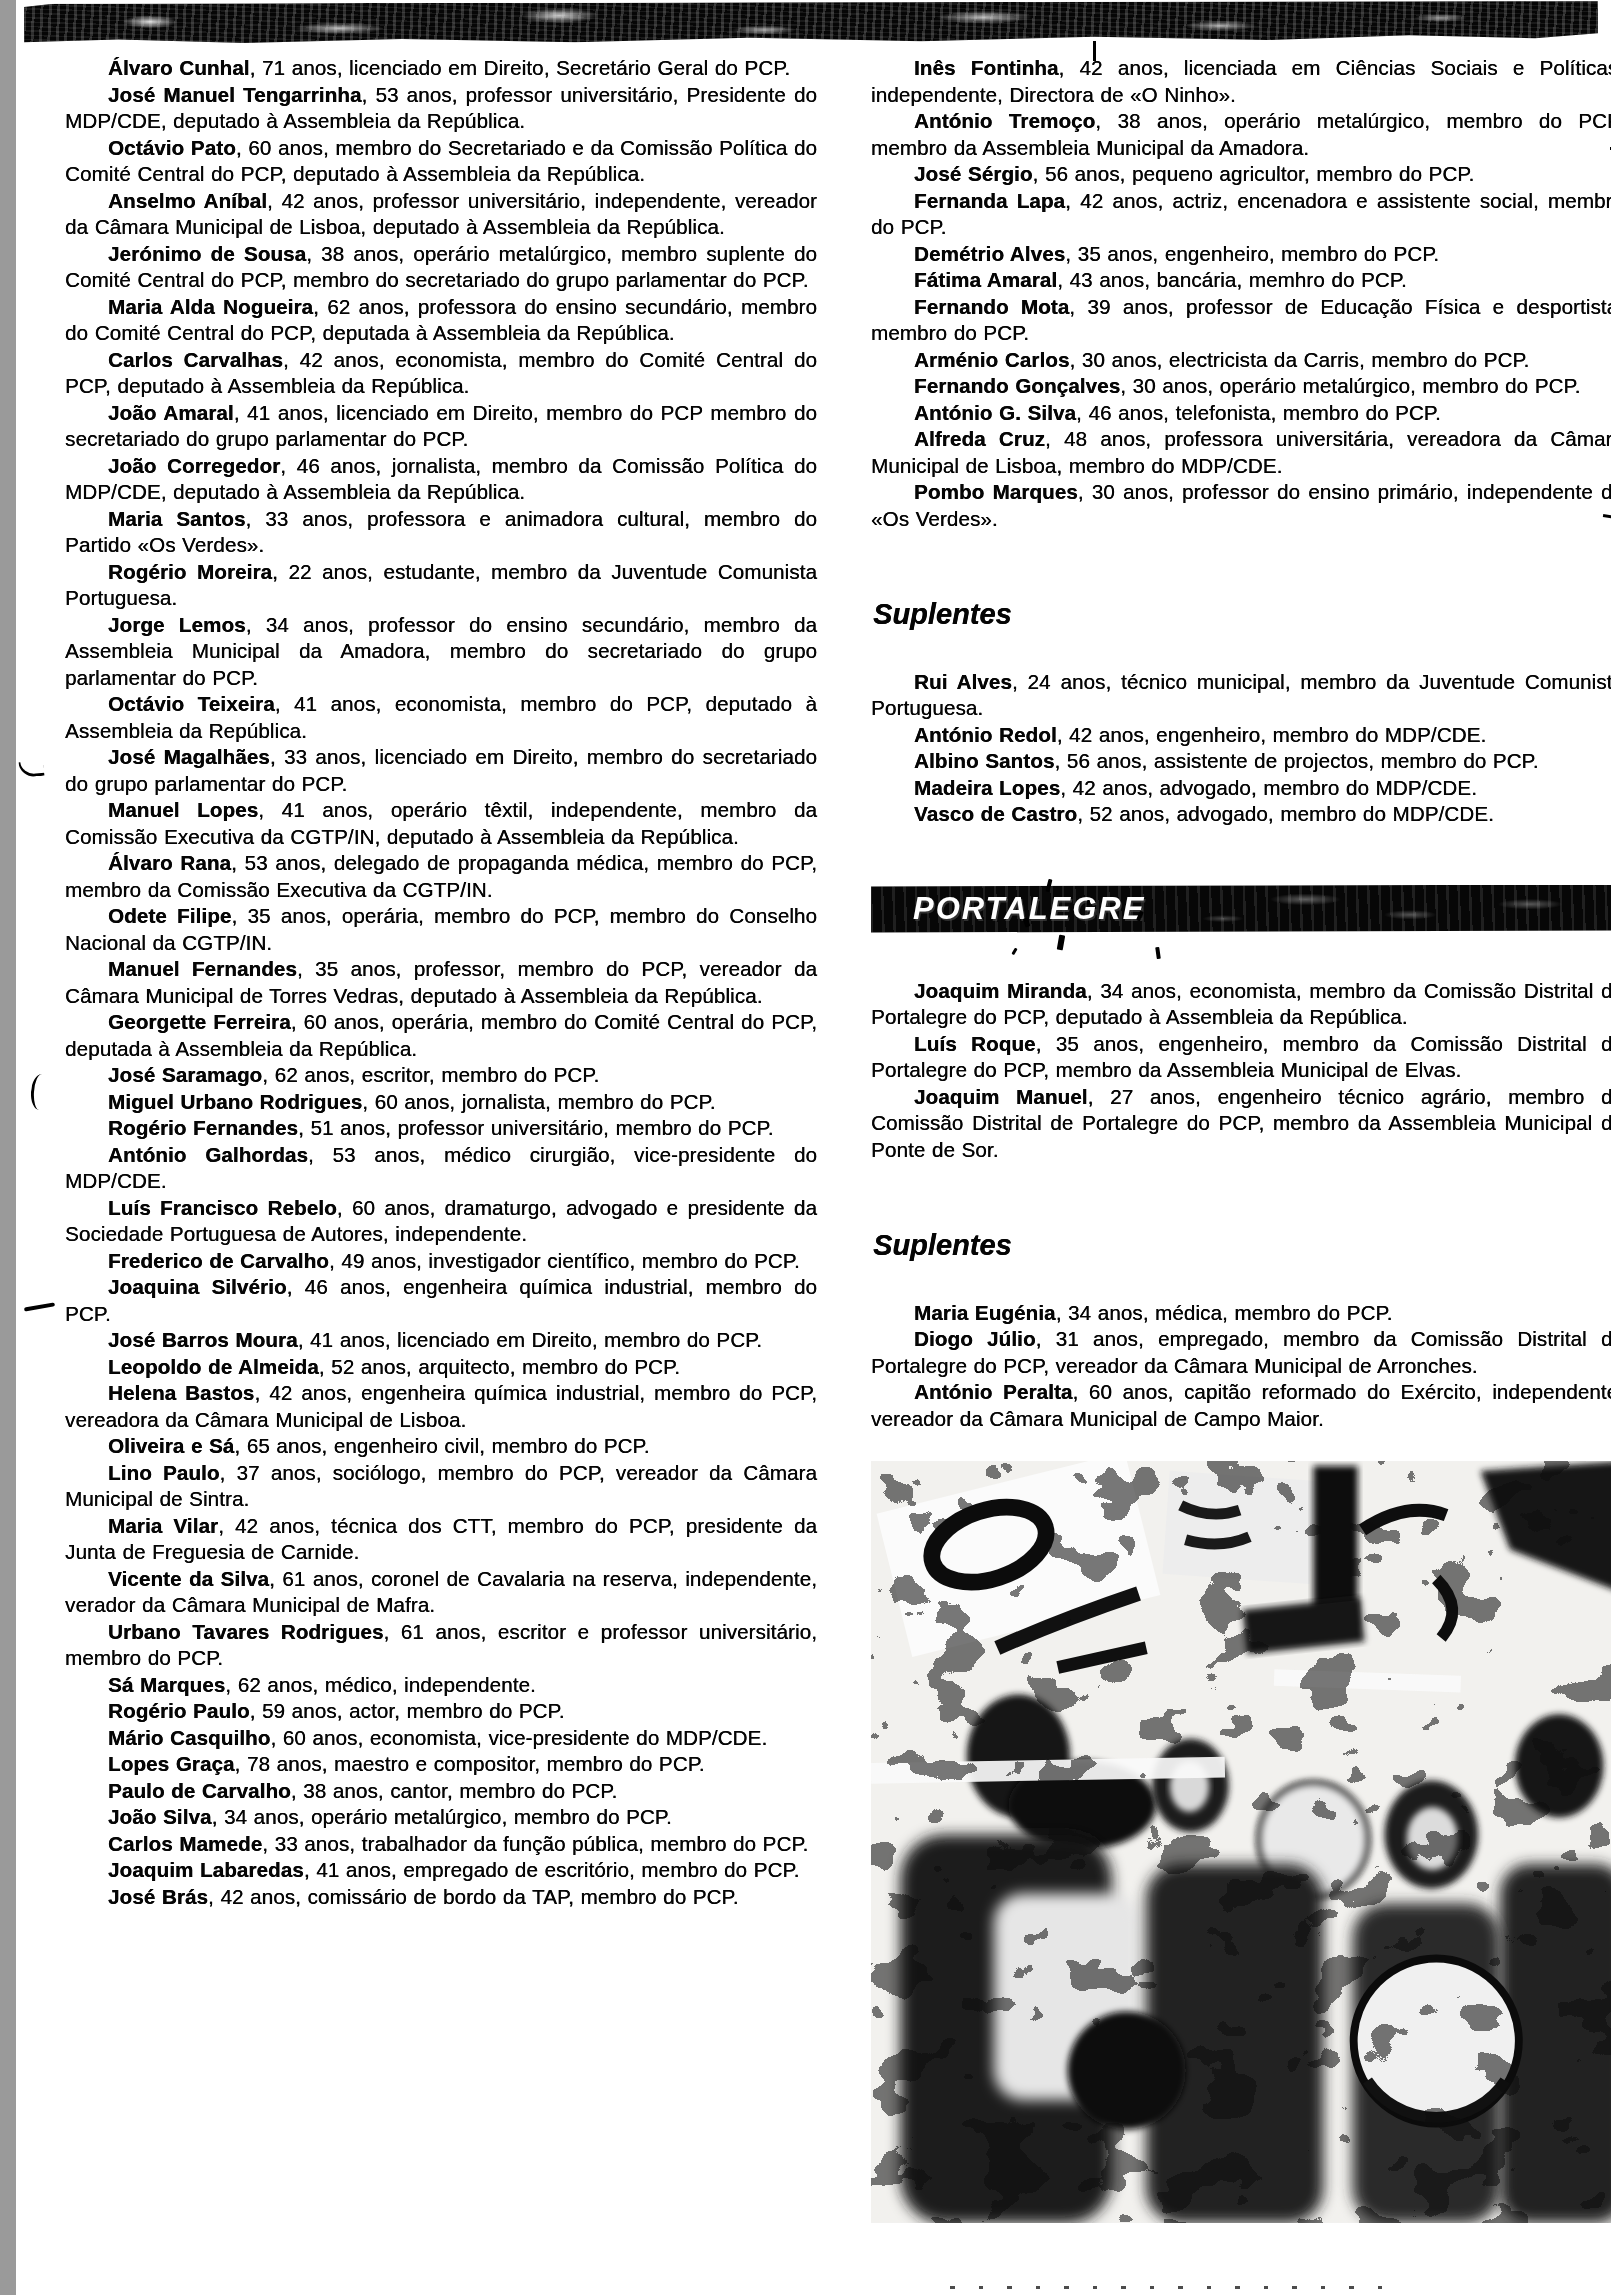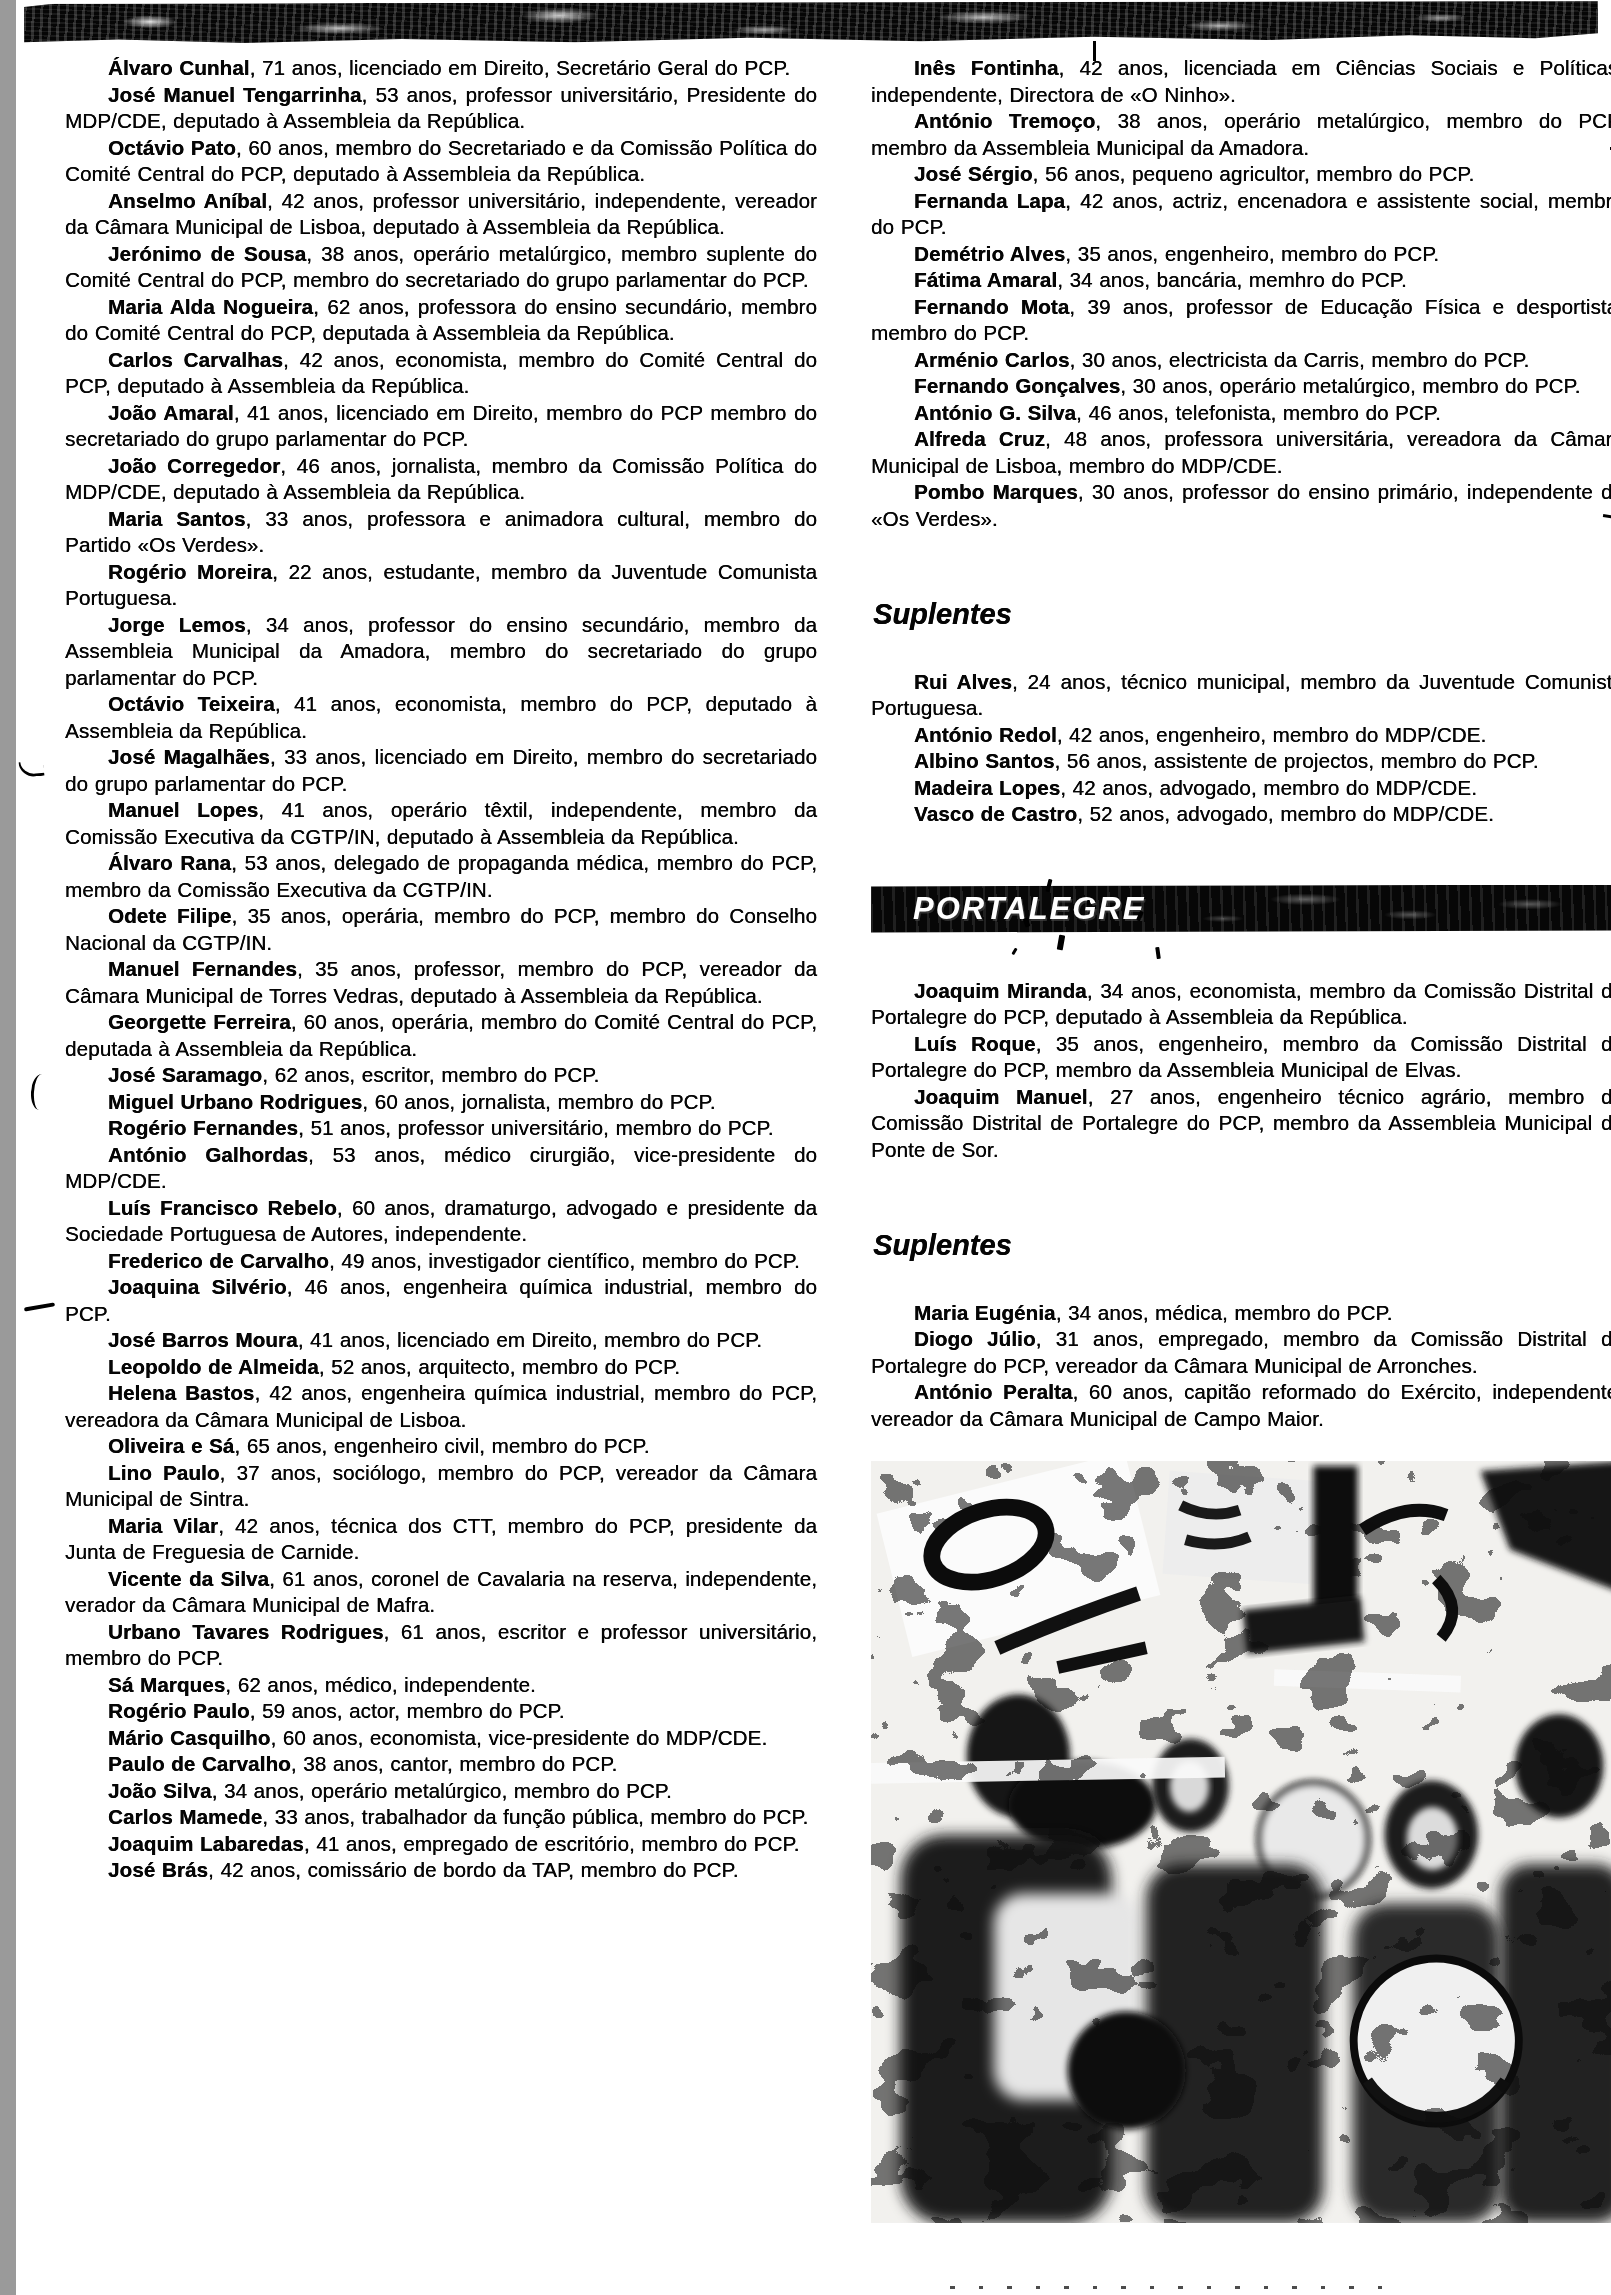--- a/index.html
+++ b/index.html
@@ -141,36 +141,37 @@
         <p class="para"><span class="nm">Leopoldo de Almeida</span><span>, 52 anos, arquitecto, membro do PCP.</span></p>
         <p class="para"><span class="nm">Helena Bastos</span><span>, 42 anos, engenheira química industrial, membro do PCP, vereadora da Câmara Municipal de Lisboa.</span></p>
         <p class="para"><span class="nm">Oliveira e Sá</span><span>, 65 anos, engenheiro civil, membro do PCP.</span></p>
         <p class="para"><span class="nm">Lino Paulo</span><span>, 37 anos, sociólogo, membro do PCP, vereador da Câmara Municipal de Sintra.</span></p>
         <p class="para"><span class="nm">Maria Vilar</span><span>, 42 anos, técnica dos CTT, membro do PCP, presidente da Junta de Freguesia de Carnide.</span></p>
         <p class="para"><span class="nm">Vicente da Silva</span><span>, 61 anos, coronel de Cavalaria na reserva, independente, verador da Câmara Municipal de Mafra.</span></p>
         <p class="para"><span class="nm">Urbano Tavares Rodrigues</span><span>, 61 anos, escritor e professor universitário, membro do PCP.</span></p>
         <p class="para"><span class="nm">Sá Marques</span><span>, 62 anos, médico, independente.</span></p>
         <p class="para"><span class="nm">Rogério Paulo</span><span>, 59 anos, actor, membro do PCP.</span></p>
         <p class="para"><span class="nm">Mário Casquilho</span><span>, 60 anos, economista, vice-presidente do MDP/CDE.</span></p>
+        <p class="para"><span class="nm">Lopes Graça</span><span>, 78 anos, maestro e compositor, membro do PCP.</span></p>
         <p class="para"><span class="nm">Paulo de Carvalho</span><span>, 38 anos, cantor, membro do PCP.</span></p>
         <p class="para"><span class="nm">João Silva</span><span>, 34 anos, operário metalúrgico, membro do PCP.</span></p>
         <p class="para"><span class="nm">Carlos Mamede</span><span>, 33 anos, trabalhador da função pública, membro do PCP.</span></p>
         <p class="para"><span class="nm">Joaquim Labaredas</span><span>, 41 anos, empregado de escritório, membro do PCP.</span></p>
         <p class="para"><span class="nm">José Brás</span><span>, 42 anos, comissário de bordo da TAP, membro do PCP.</span></p>
       </div>
   </div>
 
   <div class="col col-right">
     <div>
         <p class="para"><span class="nm">Inês Fontinha</span><span>, 42 anos, licenciada em Ciências Sociais e Políticas, independente, Directora de «O Ninho».</span></p>
         <p class="para"><span class="nm">António Tremoço</span><span>, 38 anos, operário metalúrgico, membro do PCP, membro da Assembleia Municipal da Amadora.</span></p>
         <p class="para"><span class="nm">José Sérgio</span><span>, 56 anos, pequeno agricultor, membro do PCP.</span></p>
         <p class="para"><span class="nm">Fernanda Lapa</span><span>, 42 anos, actriz, encenadora e assistente social, membro do PCP.</span></p>
         <p class="para"><span class="nm">Demétrio Alves</span><span>, 35 anos, engenheiro, membro do PCP.</span></p>
-        <p class="para"><span class="nm">Fátima Amaral</span><span>, 34 anos, bancária, memhro do PCP.</span></p>
+        <p class="para"><span class="nm">Fátima Amaral</span><span>, 43 anos, bancária, memhro do PCP.</span></p>
         <p class="para"><span class="nm">Fernando Mota</span><span>, 39 anos, professor de Educação Física e desportista, membro do PCP.</span></p>
         <p class="para"><span class="nm">Arménio Carlos</span><span>, 30 anos, electricista da Carris, membro do PCP.</span></p>
         <p class="para"><span class="nm">Fernando Gonçalves</span><span>, 30 anos, operário metalúrgico, membro do PCP.</span></p>
         <p class="para"><span class="nm">António G. Silva</span><span>, 46 anos, telefonista, membro do PCP.</span></p>
         <p class="para"><span class="nm">Alfreda Cruz</span><span>, 48 anos, professora universitária, vereadora da Câmara Municipal de Lisboa, membro do MDP/CDE.</span></p>
         <p class="para"><span class="nm">Pombo Marques</span><span>, 30 anos, professor do ensino primário, independente de «Os Verdes».</span></p>
       </div>
 
     <h3 class="subhead">Suplentes</h3>
     <div>

